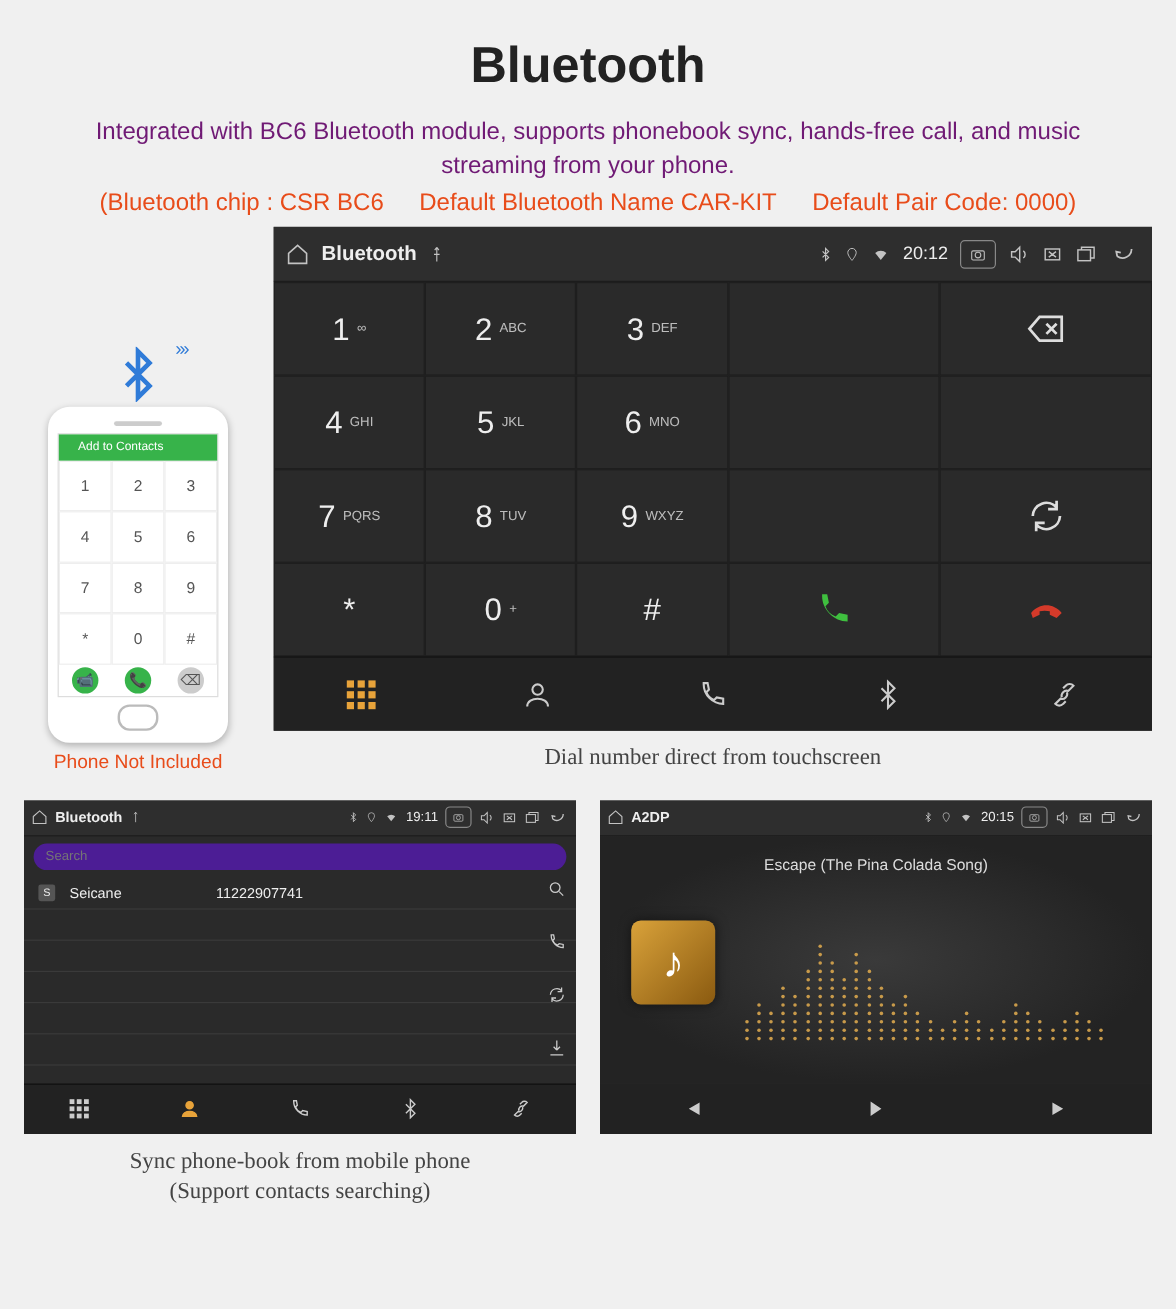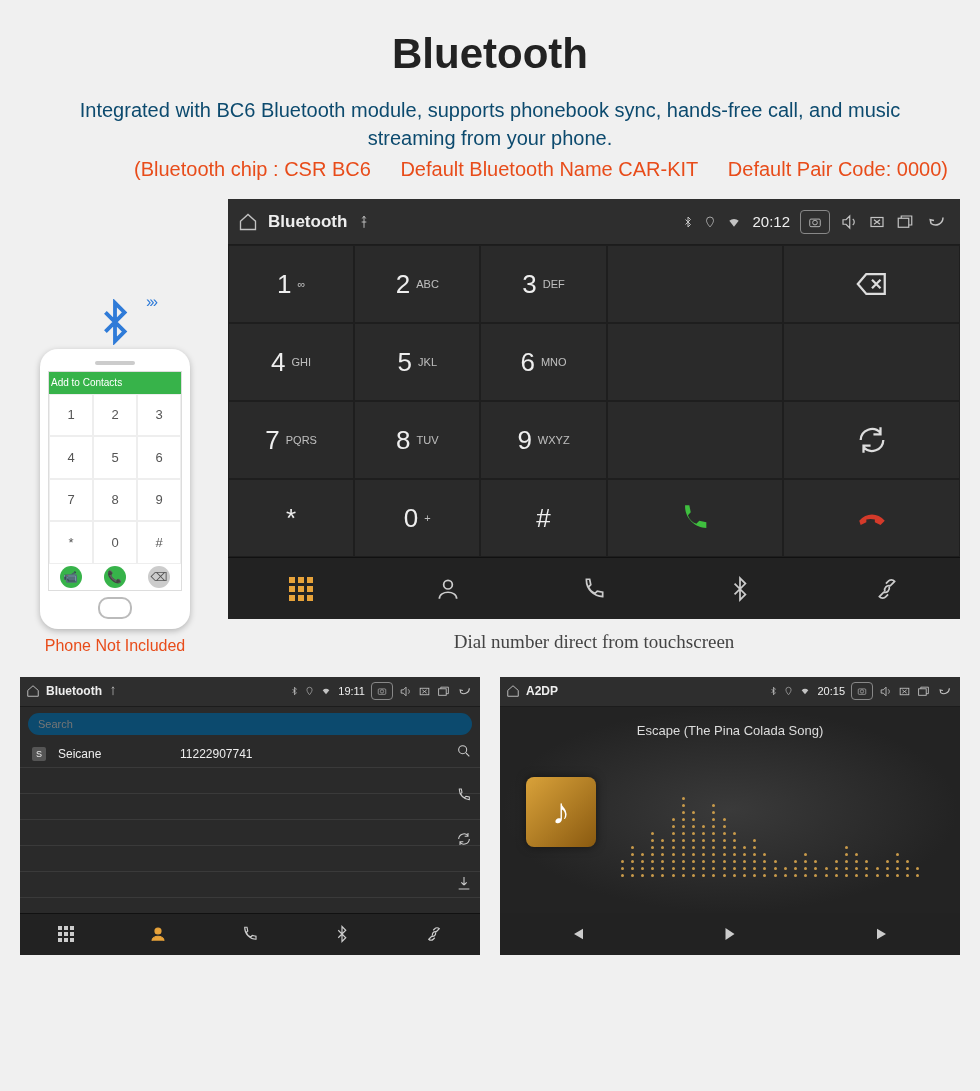--- a/index.html
+++ b/index.html
@@ -17,30 +17,30 @@
   .title {
     text-align: center;
     font-size: 42px;
     font-weight: bold;
     color: #222;
     margin-bottom: 18px;
   }
   .subtitle {
     text-align: center;
     font-size: 20px;
-    color: #0c4a6e;
+    color: #701a75;
     line-height: 1.4;
     max-width: 860px;
     margin: 0 auto 6px auto;
   }
   .specline {
-    text-align: right;
+    text-align: center;
     font-size: 20px;
     color: #e84c1a;
-    margin-bottom: 18px;
+    margin-bottom: 8px;
   }
   .specline span { margin: 0 12px; }
 
   
   .toprow {
     display: flex;
     gap: 18px;
     align-items: flex-end;
     margin-bottom: 10px;
   }
@@ -80,21 +80,21 @@
     padding: 8px 8px 10px 8px;
   }
   .phonemock .speaker {
     width: 40px; height: 4px; background:#ccc; border-radius:2px; margin:4px 0 6px;
   }
   .phonemock .screen {
     flex:1; width:100%; background:#fff; border:1px solid #ddd;
     display:flex; flex-direction:column;
   }
   .phonemock .screen .bar {
-    height: 22px; background:#37b34a; color:#fff; font-size:10px; display:flex; align-items:center; padding:0 2px;
+    height: 22px; background:#37b34a; color:#fff; font-size:10px; display:flex; align-items:center; padding:0 16px;
   }
   .phonemock .screen .grid {
     flex:1; display:grid; grid-template-columns:repeat(3,1fr); grid-template-rows:repeat(4,1fr);
   }
   .phonemock .screen .grid div {
     border:0.5px solid #eee; display:flex; align-items:center; justify-content:center; font-size:13px; color:#555;
   }
   .phonemock .screen .callrow {
     height:26px; display:flex; justify-content:space-around; align-items:center;
   }
@@ -197,21 +197,21 @@
   .col { display:flex; flex-direction:column; align-items:center; }
 
   
   .contacts-body {
     flex:1; display:flex; flex-direction:column;
   }
   .searchwrap {
     display:flex; align-items:center; padding:6px 8px; gap:8px;
   }
   .searchwrap input {
-    flex:1; background:#0c4a6e; border:none; border-radius:12px; height:22px; color:#ccc; padding:0 10px; font-size:11px;
+    flex:1; background:#4c1d95; border:none; border-radius:12px; height:22px; color:#ccc; padding:0 10px; font-size:11px;
   }
   .contacts-list { flex:1; }
   .crow {
     display:flex; align-items:center; padding:6px 12px; border-bottom:1px solid #3a3a3a; font-size:12px; gap:12px;
   }
   .crow .badge {
     width:14px; height:14px; background:#555; font-size:9px; display:flex; align-items:center; justify-content:center; border-radius:2px;
   }
   .contacts-side {
     position:absolute; right:8px; top:36px; display:flex; flex-direction:column; gap:28px;
@@ -608,20 +608,24 @@
                 <path d="M7 7l10 10-5 5V2l5 5L7 17"></path>
               </svg>
             </div>
           <div class="navbtn">
               <svg viewBox="0 0 24 24" stroke-width="1.6">
                 <path d="M10 14a4 4 0 015-5l4-4a4 4 0 00-6 0l-2 2M14 10a4 4 0 01-5 5l-4 4a4 4 0 006 0l2-2"></path>
               </svg>
             </div>
         </div>
       </div>
+      <div class="caption">
+        <span>Sync phone-book from mobile phone</span><br>
+        <span>(Support contacts searching)</span>
+      </div>
     </div>
 
     <div class="col">
       <div class="device small">
         <div class="statusbar">
           <span class="ico">
               <svg width="14" height="14" viewBox="0 0 24 24" fill="none" stroke="#ddd" stroke-width="1.6">
                 <path d="M3 11l9-8 9 8v10H3z"></path>
               </svg>
             </span>

